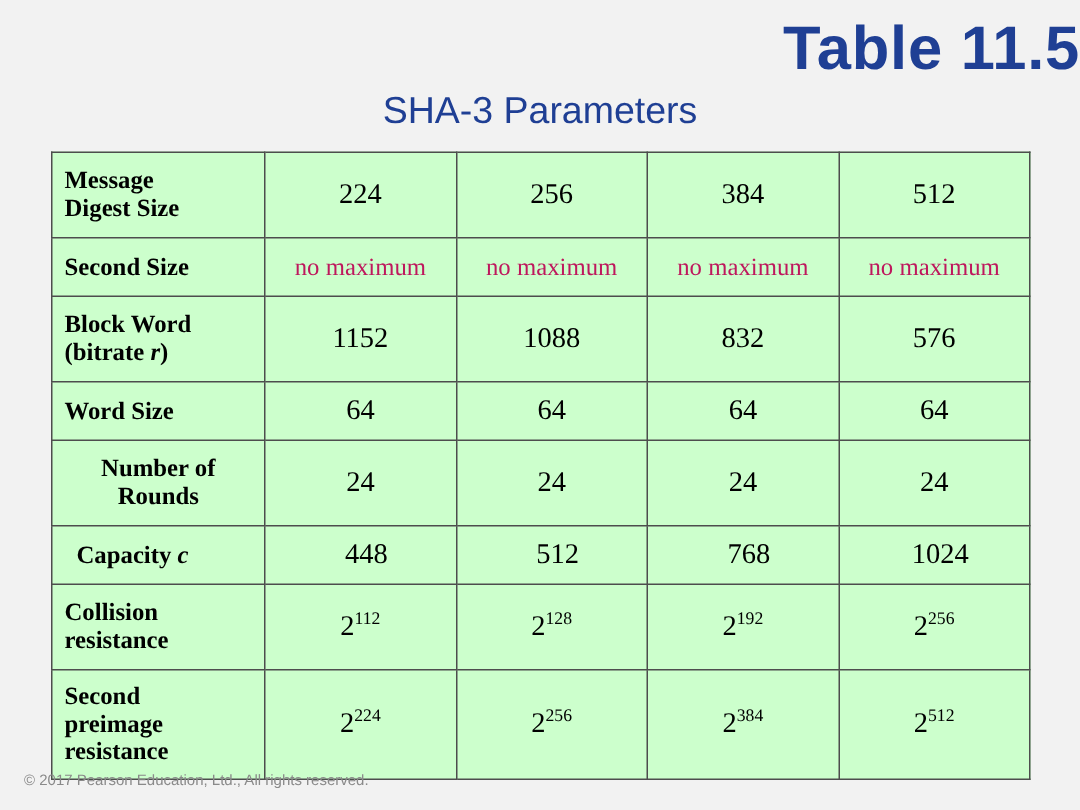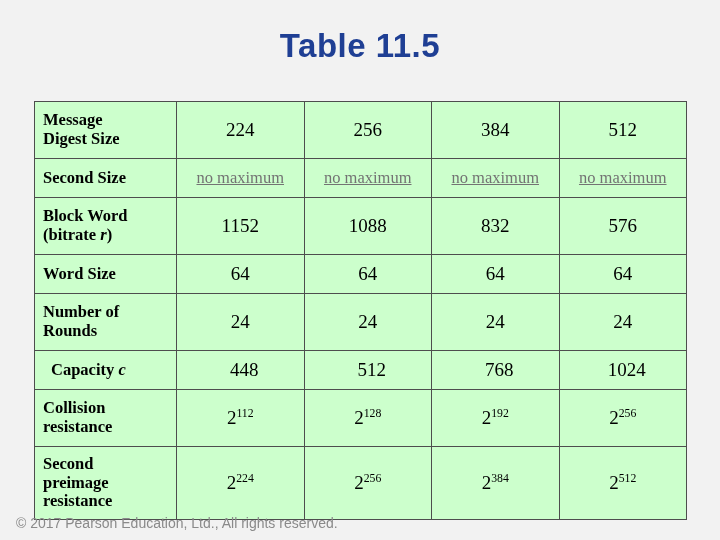--- a/index.html
+++ b/index.html
@@ -13,27 +13,27 @@
     font-family: "Liberation Sans", sans-serif;
     overflow: hidden;
     position: relative;
   }
   .slide {
     position: absolute;
     inset: 0;
     background: #f2f2f2;
   }
   .title {
-    text-align: center;
+    text-align: right;
     color: #1f3f94;
     font-family: "Liberation Sans", sans-serif;
-    font-size: 33px;
+    font-size: 41px;
     font-weight: bold;
     letter-spacing: 0.5px;
-    margin-top: 28px;
+    margin-top: 10px;
     line-height: 1.1;
   }
   .subtitle {
     text-align: center;
     color: #1f3f94;
     font-family: "Liberation Sans", sans-serif;
     font-size: 25px;
     font-weight: normal;
     margin-top: 6px;
     line-height: 1.1;
@@ -65,55 +65,55 @@
     text-align: left;
     padding-left: 9px;
     margin-top: 35px;
   }
   td.val {
     text-align: center;
     font-size: 19px;
   }
   td.val.small {
     font-size: 16.5px;
-    color: #737373;
-    text-decoration: underline;
+    color: #be185d;
   }
   tr.r-digest td { height: 56px; }
   tr.r-msgsize td { height: 38px; }
   tr.r-block td { height: 56px; }
   tr.r-word td { height: 38px; }
-  tr.r-rounds td { height: 56px; }
+  tr.r-rounds td { height: 56px; text-align: center; }
   tr.r-capacity td { height: 38px; padding-left: 16px; }
   tr.r-collision td { height: 56px; }
   tr.r-secondpre td { height: 72px; }
 
   .ital {
     font-style: italic;
   }
   sup {
     font-size: 0.62em;
     vertical-align: super;
     line-height: 0;
   }
   .copyright {
     position: absolute;
     left: 16px;
     top: 515px;
     font-family: "Liberation Sans", sans-serif;
-    font-size: 14px;
+    font-size: 10px;
     color: #8a8a8a;
   }
 </style>
 </head>
 <body>
 
 <div class="slide">
 
   <div class="title">Table 11.5</div>
+  <div class="subtitle">SHA-3 Parameters</div>
 
   <div class="table-wrap">
     <table class="sha">
       <tbody>
         <tr class="r-digest">
           <td class="rowhead">
             <span>Message</span><br>
             <span>Digest Size</span>
           </td>
           <td class="val">224</td>

